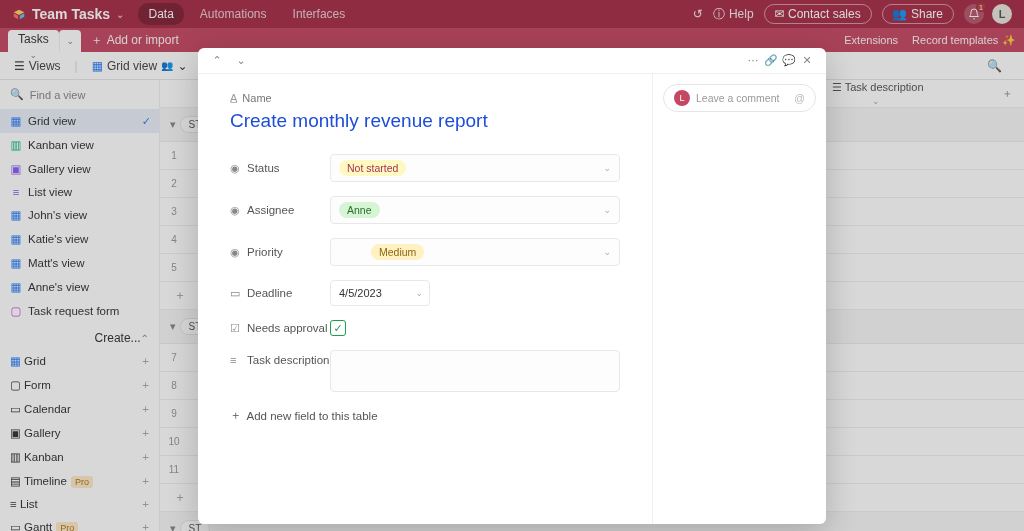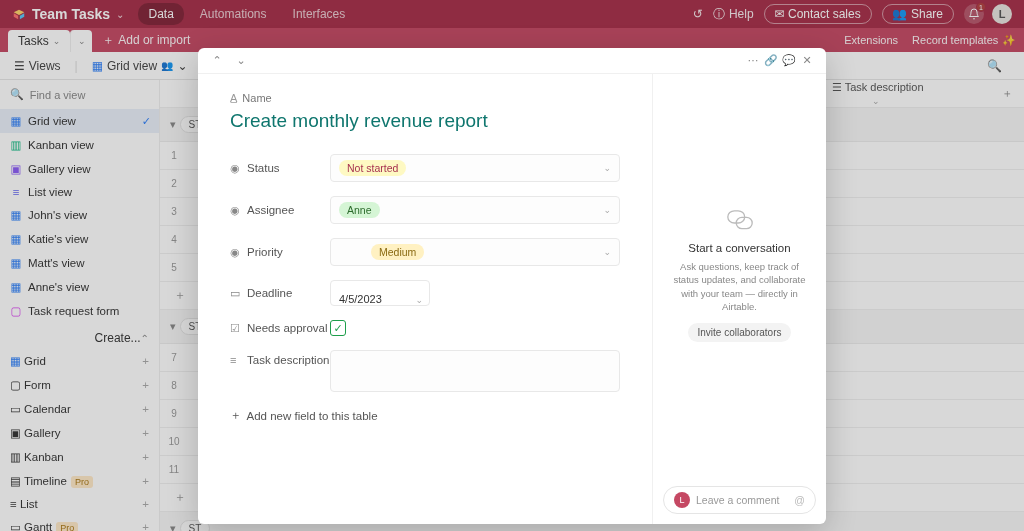--- a/index.html
+++ b/index.html
@@ -16,21 +16,21 @@
 .topbar .spacer { flex: 1; }
 .topbar .icnbtn { margin-left: 10px; opacity:.9; font-size:12px; display:flex; align-items:center; gap:4px; cursor:pointer; }
 .topbar .share { border: 1px solid rgba(255,255,255,.5); padding: 2px 10px; border-radius: 12px; margin-left:10px; }
 .topbar .contact { border: 1px solid rgba(255,255,255,.5); padding: 2px 10px; border-radius: 12px; margin-left:10px; }
 .topbar .avatar { width: 20px; height: 20px; border-radius: 50%; background: #e8e5e0; color:#555; display:flex; align-items:center; justify-content:center; font-size:11px; margin-left:8px; font-weight:600; }
 .topbar .bell { width:20px; height:20px; border-radius:50%; background: rgba(255,255,255,.2); display:flex; align-items:center; justify-content:center; margin-left:10px; position:relative; }
 .topbar .bell .dot { position:absolute; top:-2px; right:-2px; width:10px; height:10px; background:#b13f3f; border-radius:50%; border:1px solid #a72e48; font-size:7px; color:#fff; display:flex; align-items:center; justify-content:center; }
 
 
 .subbar { background: #c54863; height: 24px; display:flex; align-items:center; padding: 0 8px; color:#fff; font-size:12px; }
-.subbar .tabpill { background: #fff; color:#333; padding: 2px 10px; border-radius: 4px 4px 0 0; font-size:12px; display:flex; align-items:center; gap:4px; height:22px; margin-top:2px; }
+.subbar .tabpill { background: #fff; color:#333; padding: 2px 10px; border-radius: 4px 4px 0 0; font-size:12px; display:flex; align-items:center; gap:4px; height:22px; margin-top:2px;flex-direction:column; }
 .subbar .minipill { width:22px; display:flex; justify-content:center; }
 .subbar .addlink { margin-left: 10px; display:flex; align-items:center; gap:4px; opacity:.95; }
 .subbar .spacer { flex:1; }
 .subbar .rlink { margin-left: 14px; opacity:.95; font-size:11px; display:flex; align-items:center; gap:4px; }
 
 
 .toolbar { background:#fff; height:28px; display:flex; align-items:center; padding: 0 8px; border-bottom:1px solid #e6e6e6; font-size:12px; color:#444; }
 .toolbar .tbtn { display:flex; align-items:center; gap:4px; padding:3px 6px; border-radius:3px; margin-right:8px; cursor:pointer; }
 .toolbar .spacer { flex:1; }
 
@@ -65,32 +65,32 @@
 .modal { width: 628px; margin-top: 48px; background:#fff; border-radius:6px; box-shadow:0 8px 32px rgba(0,0,0,.2); display:flex; flex-direction:column; height: 476px; overflow:hidden; }
 .modal .mhdr { height:26px; display:flex; align-items:center; padding:0 10px; border-bottom:1px solid #f0f0f0; color:#888; }
 .modal .mhdr .nav { display:flex; gap:6px; }
 .modal .mhdr .navbtn { width:18px; height:18px; display:flex; align-items:center; justify-content:center; cursor:pointer; font-size:11px; }
 .modal .mhdr .spacer { flex:1; }
 .modal .mbody { flex:1; display:flex; }
 .modal .mleft { flex:1; padding: 18px 32px; overflow:auto; }
 .modal .mright { width: 174px; border-left:1px solid #f0f0f0; display:flex; flex-direction:column; }
 
 .modal .namelbl { font-size:11px; color:#777; display:flex; align-items:center; gap:5px; margin-bottom:6px; }
-.modal .bigtitle { font-size:19px; font-weight:500; color:#0f766e; margin-bottom: 22px; }
+.modal .bigtitle { font-size:19px; font-weight:500; color:#1d4ed8; margin-bottom: 22px; }
 
 .modal .frow { display:flex; align-items:center; margin-bottom:14px; }
 .modal .flabel { width:100px; font-size:11.5px; color:#555; display:flex; align-items:center; gap:5px; }
 .modal .flabel .icn { width:12px; color:#888; font-size:11px; }
 .modal .finput { flex:1; border:1px solid #e8e8e8; border-radius:4px; height:28px; display:flex; align-items:center; padding:0 8px; font-size:11px; position:relative; background:#fdfdfd; }
 .modal .finput .caret { position:absolute; right:8px; color:#aaa; font-size:9px; }
 .modal .pill { padding:2px 8px; border-radius:9px; font-size:10.5px; }
 .modal .pill.notstarted { background:#fef9c3; color:#a7324f; }
 .modal .pill.anne { background:#d5f5d5; color:#2c6b2c; }
 .modal .pill.medium { background:#fff1c2; color:#8a6a12;margin-left:32px; }
-.modal .dateinput { width:100px; border:1px solid #e8e8e8; border-radius:4px; height:26px; display:flex; align-items:flex-end; padding:0 8px; font-size:11px; position:relative; background:#fff; }
+.modal .dateinput { width:100px; border:1px solid #e8e8e8; border-radius:4px; height:26px; display:flex; align-items:center; padding:0 8px; font-size:11px; position:relative; background:#fff; }
 .modal .dateinput .caret { position:absolute; right:6px; color:#aaa; font-size:9px; }
 .modal .checkbox { width:16px; height:16px; border:1px solid #1d9e4b; border-radius:3px; display:flex; align-items:center; justify-content:center; color:#1d9e4b; font-size:11px; }
 .modal .multiline { flex:1; border:1px solid #e8e8e8; border-radius:4px; height:42px; background:#fdfdfd; }
 .modal .addfield { margin-top:16px; font-size:11.5px; color:#555; display:flex; align-items:center; gap:5px; cursor:pointer; }
 
 .modal .mright .chead { padding:10px 12px; font-size:11px; color:#444; display:flex; align-items:center; gap:4px; }
 .modal .mright .chead .spacer{ flex:1; }
 .modal .mright .watch { font-size:10px; color:#666; display:flex; align-items:center; gap:3px; }
 .modal .mright .conv { flex:1; display:flex; flex-direction:column; align-items:center; justify-content:center; padding: 0 14px; text-align:center; }
 .modal .mright .conv .bubble { width:30px; height:24px; margin-bottom:10px; color:#bbb; }
@@ -369,31 +369,20 @@
               <span class="icn">≡</span>
               <span>Task description</span>
             </div>
           <div class="multiline"></div>
         </div>
 
         <div class="addfield">＋ <span>Add new field to this table</span></div>
       </div>
 
       <div class="mright">
-        <div class="conv">
-          <span class="bubble">
-            <svg viewBox="0 0 32 28" fill="none" stroke="#bbb" stroke-width="1.4">
-                <rect x="3" y="3" width="18" height="13" rx="7"></rect>
-                <rect x="12" y="10" width="17" height="12" rx="6"></rect>
-              </svg>
-          </span>
-          <div class="ctitle">Start a conversation</div>
-          <div class="cdesc">Ask questions, keep track of status updates, and collaborate with your team — directly in Airtable.</div>
-          <div class="invite">Invite collaborators</div>
-        </div>
         <div class="cinput">
           <span class="ava">L</span>
           <span>Leave a comment</span>
           <span class="at">@</span>
         </div>
       </div>
     </div>
   </div>
 </div>
 

